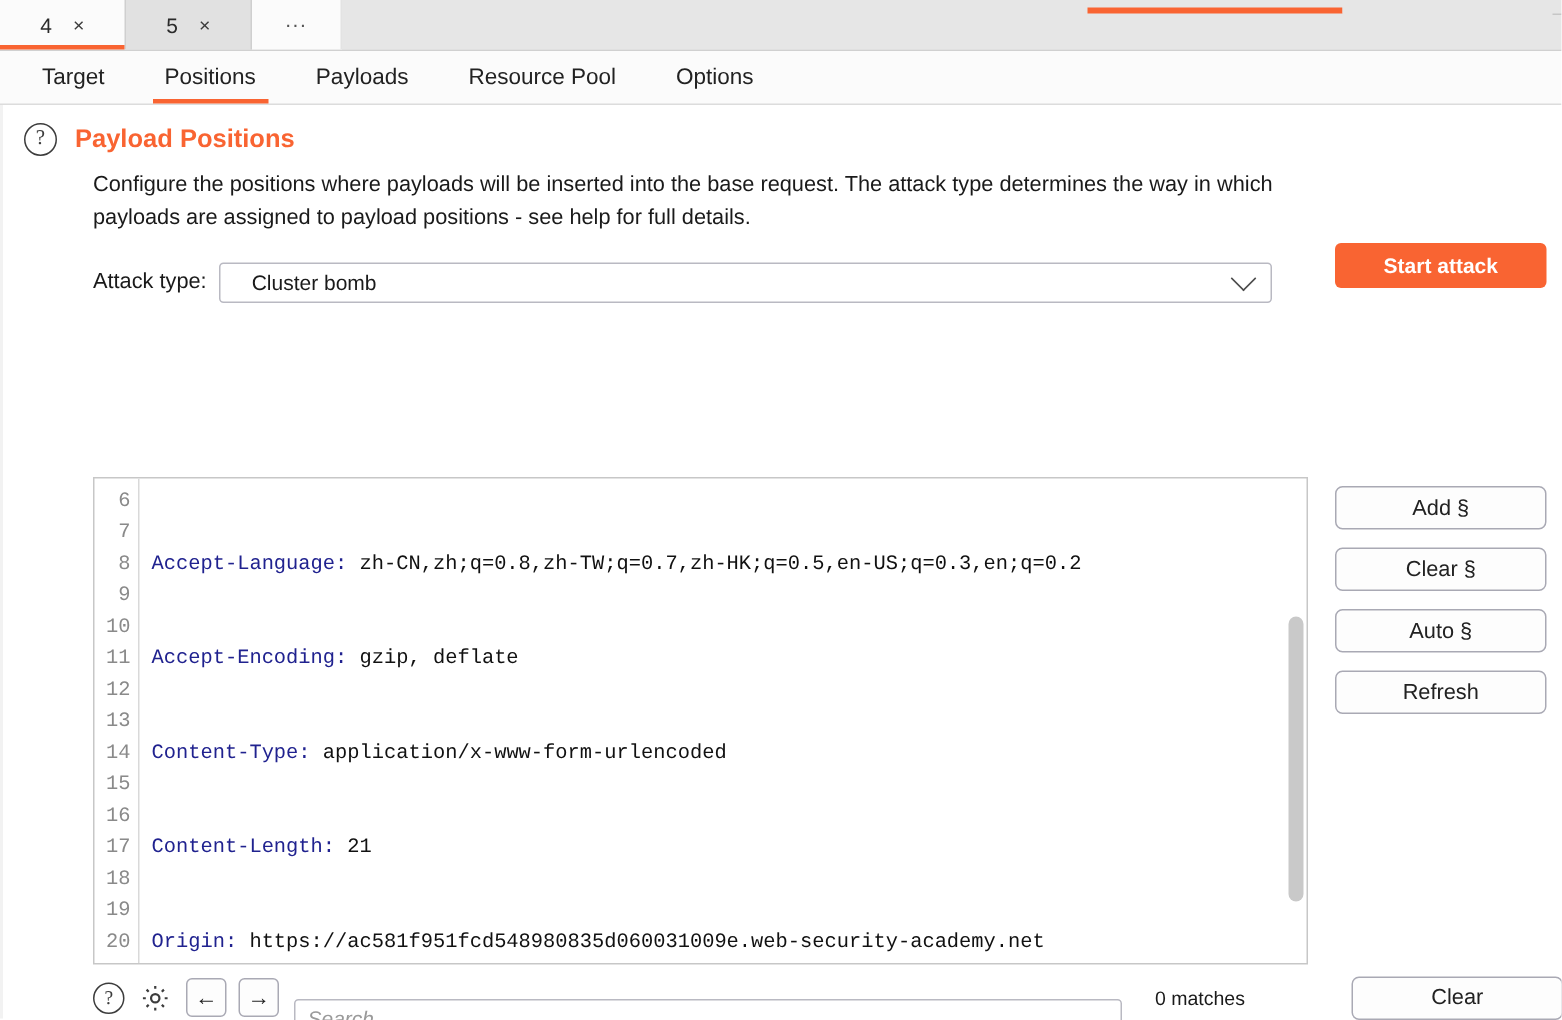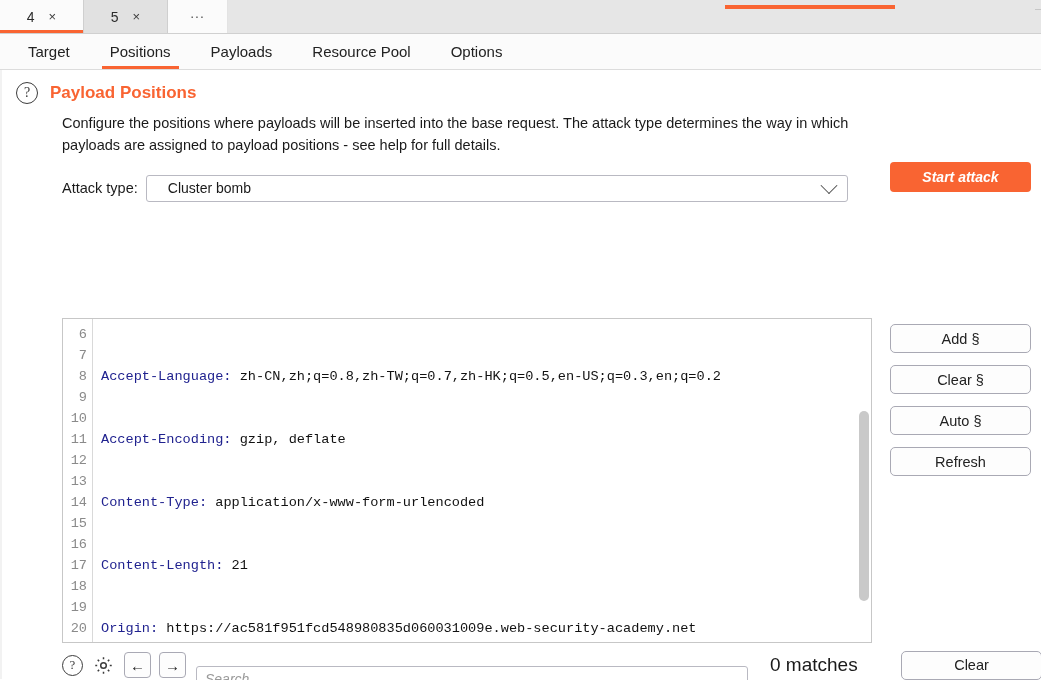--- a/index.html
+++ b/index.html
@@ -169,21 +169,20 @@
     width: 141px;
     height: 30px;
     background: #f96432;
     color: #ffffff;
     font-size: 14px;
     font-weight: bold;
     border: none;
     border-radius: 4px;
     cursor: pointer;
     font-family: "Liberation Sans", sans-serif;
-    font-style: italic;
   }
 
   .desc {
     padding: 8px 170px 0 60px;
     font-size: 14.5px;
     line-height: 1.55;
     color: #1a1a1a;
   }
 
   .attack-row {
@@ -336,21 +335,21 @@
     margin-left: 4px;
     font-family: "Liberation Sans", sans-serif;
     color: #222;
     margin-top: 28px;
   }
   .search-input::placeholder {
     color: #9a9a9a;
     font-style: italic;
   }
   .matches {
-    font-size: 19px;
+    font-size: 13px;
     color: #1a1a1a;
     margin-left: 16px;
     white-space: nowrap;
   }
   .clear-btn {
     position: absolute;
     right: 0;
     width: 141px;
     height: 29px;
     border: 1px solid #a9a9b4;

